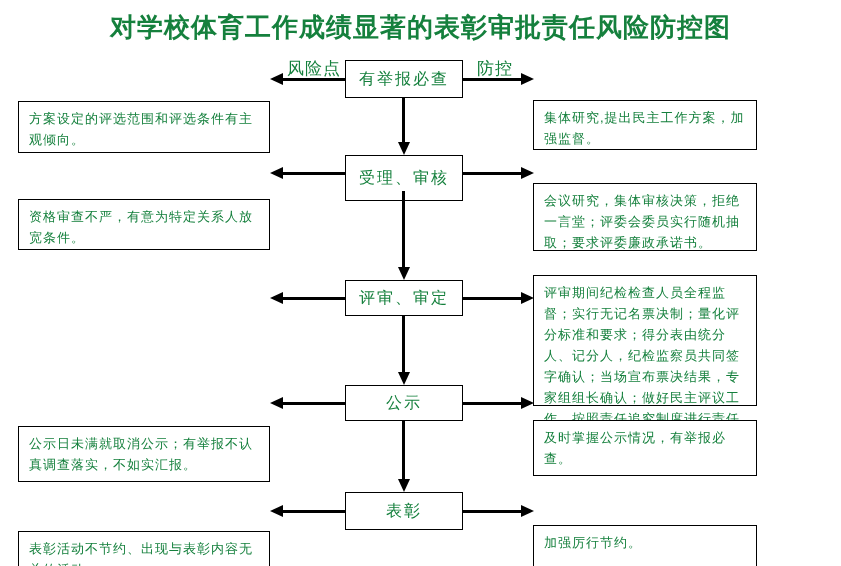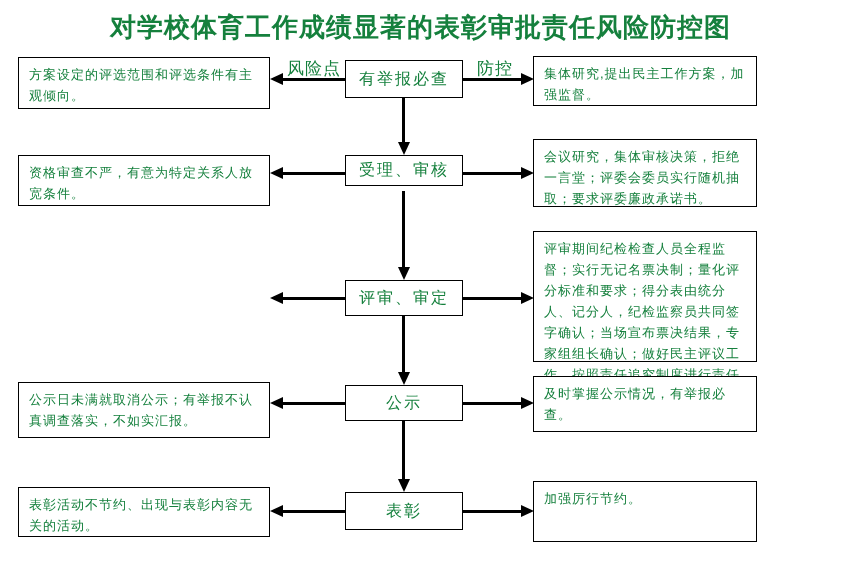--- a/index.html
+++ b/index.html
@@ -26,20 +26,21 @@
     position: absolute;
     box-sizing: border-box;
     border: 1px solid #000;
     background: #fff;
   }
   .side {
     font-size: 13px;
     line-height: 21px;
     letter-spacing: 1px;
     padding: 6px 8px 4px 10px;
+    margin-top: 44px;
   }
   .left-box  { left: 18px;  width: 252px; }
   .right-box { left: 533px; width: 224px; }
   .center-box {
     left: 345px;
     width: 118px;
     display: flex;
     align-items: center;
     justify-content: center;
     font-size: 16px;
@@ -86,21 +87,21 @@
   <div class="arrow-label" style="left:477px;top:57px">防控</div>
   <div class="h-shaft" style="left:281px;top:78px;width:64px"></div>
   <div class="head-left" style="left:270px;top:73px"></div>
   <div class="h-shaft" style="left:463px;top:78px;width:58px"></div>
   <div class="head-right" style="left:521px;top:73px"></div>
 
   <div class="v-shaft" style="left:402px;top:98px;height:45px"></div>
   <div class="head-down" style="left:398px;top:142px"></div>
 
   <div class="box side left-box" style="top:155px;height:51px">资格审查不严，有意为特定关系人放宽条件。</div>
-  <div class="box center-box" style="top:155px;height:31px">受理、审核</div>
+  <div class="box center-box" style="top:155px;height:46px">受理、审核</div>
   <div class="box side right-box" style="top:139px;height:68px">会议研究，集体审核决策，拒绝一言堂；评委会委员实行随机抽取；要求评委廉政承诺书。</div>
   <div class="h-shaft" style="left:281px;top:172px;width:64px"></div>
   <div class="head-left" style="left:270px;top:167px"></div>
   <div class="h-shaft" style="left:463px;top:172px;width:58px"></div>
   <div class="head-right" style="left:521px;top:167px"></div>
 
   <div class="v-shaft" style="left:402px;top:191px;height:77px"></div>
   <div class="head-down" style="left:398px;top:267px"></div>
 
   <div class="box center-box" style="top:280px;height:36px">评审、审定</div>

